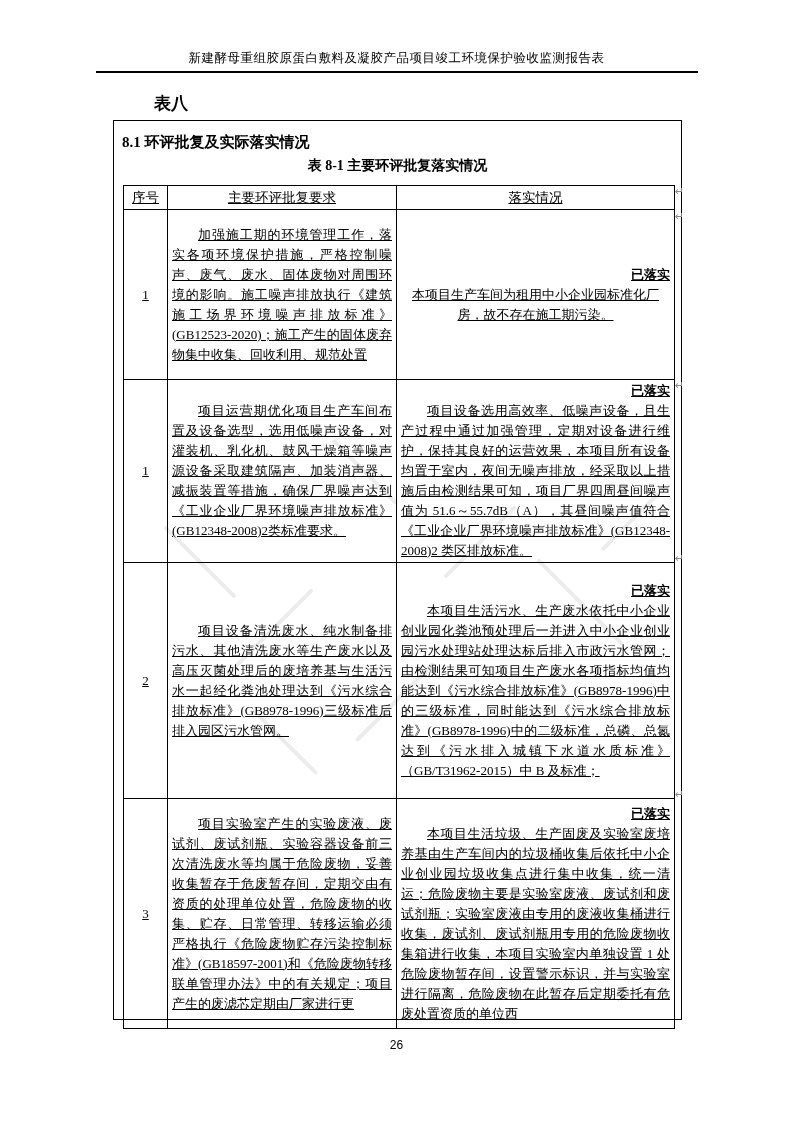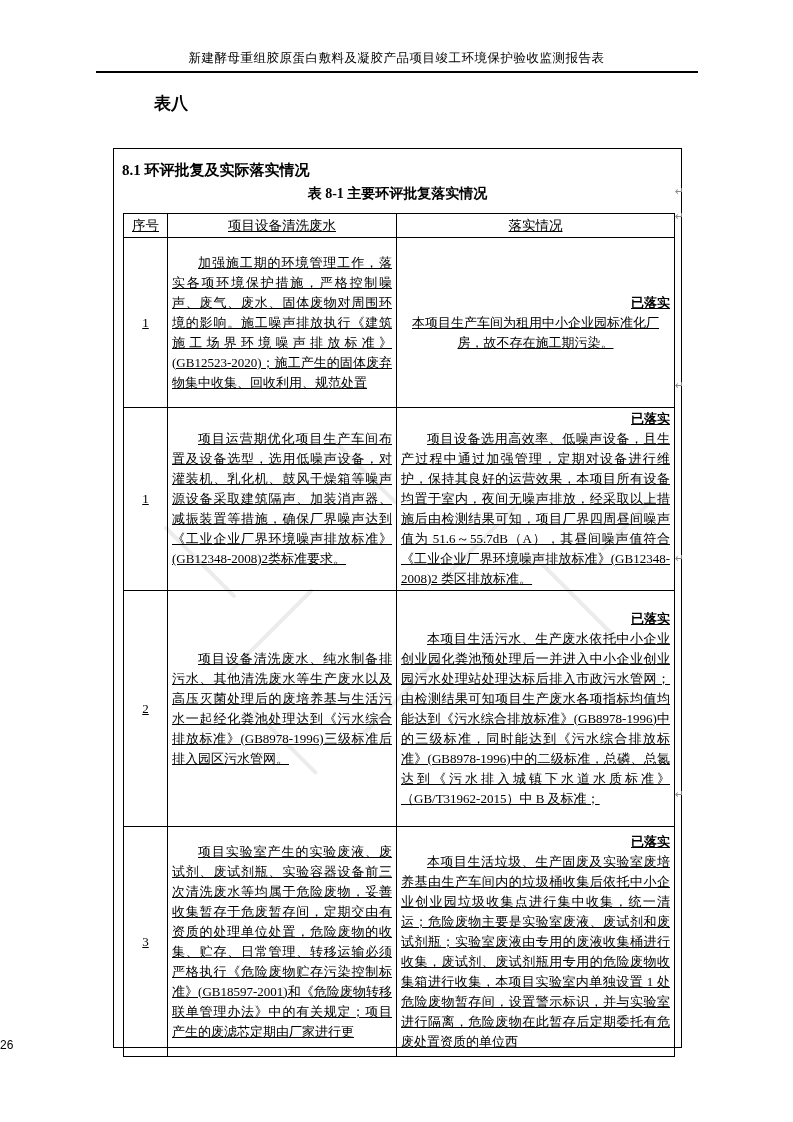--- a/index.html
+++ b/index.html
@@ -11,21 +11,21 @@
   
   .doc-header{position:absolute;top:50px;left:0;width:793px;text-align:center;
     font-size:12.5px;letter-spacing:.5px;}
   .header-rule{position:absolute;top:71px;left:96px;width:602px;border-top:2px solid #000;}
   .section-label{position:absolute;top:92px;left:117px;font-size:17px;font-weight:bold;margin-left:37px;}
   
   .wm{position:absolute;z-index:0;pointer-events:none;}
   .wm span{position:absolute;display:block;background:#ececec;height:4px;border-radius:2px;}
   
   .content-box{position:absolute;top:120px;left:113px;width:569px;height:900px;
-    border:1.5px solid #000;box-sizing:border-box;z-index:1;margin-top:28px;}
+    border:1.5px solid #000;box-sizing:border-box;z-index:1;}
   .section-heading{position:absolute;top:12px;left:8px;font-size:15px;font-weight:bold;}
   .table-caption{position:absolute;top:36px;left:0;width:100%;text-align:center;
     font-size:14px;font-weight:bold;}
   
   .tbl-wrap{position:absolute;top:64px;left:9px;width:551px;text-decoration:underline;}
   table.approval{border-collapse:collapse;table-layout:fixed;width:551px;
     font-size:13px;line-height:20px;}
   table.approval td,table.approval th{border:1.5px solid #000;vertical-align:middle;
     padding:1px 4px;font-weight:normal;overflow:hidden;}
   col.c-no{width:44px;} col.c-req{width:229px;} col.c-status{width:278px;}
@@ -35,21 +35,21 @@
   td.no{text-align:center;font-family:"Liberation Serif","DejaVu Serif",serif;}
   td.req p{margin:0;text-align:justify;text-indent:2em;}
   td.status{vertical-align:middle;}
   td.status .status-title{font-weight:bold;margin:0;text-align:right;}
   td.status p.body{margin:0;text-align:justify;text-indent:2em;}
   td.status p.body.center{text-align:center;text-indent:0;}
   
   .pmark{position:absolute;z-index:2;color:#8a8a8a;font-size:11px;line-height:11px;
     font-family:"DejaVu Sans",sans-serif;}
   
-  .page-number{position:absolute;top:1038px;left:0;width:793px;text-align:left;
+  .page-number{position:absolute;top:1038px;left:0;width:793px;text-align:center;
     font-size:12px;font-family:"Liberation Sans","DejaVu Sans",sans-serif;}
 </style>
 </head>
 <body>
 
 <div class="wm">
   <span style="top:560px;left:150px;width:100px;transform:rotate(45deg);"></span>
   <span style="top:630px;left:210px;width:120px;transform:rotate(-45deg);"></span>
   <span style="top:470px;left:320px;width:90px;transform:rotate(45deg);"></span>
   <span style="top:700px;left:340px;width:110px;transform:rotate(-45deg);"></span>
@@ -71,21 +71,21 @@
   <div class="tbl-wrap">
     <table class="approval">
       <colgroup>
           <col class="c-no">
           <col class="c-req">
           <col class="c-status">
         </colgroup>
       <tbody>
           <tr class="hdr">
         <th>序号</th>
-        <th>项目设备清洗废水</th>
+        <th>主要环评批复要求</th>
         <th>落实情况</th>
       </tr>
       <tr class="r0">
         <td class="no">1</td>
         <td class="req">
           <p>加强施工期的环境管理工作，落实各项环境保护措施，严格控制噪声、废气、废水、固体废物对周围环境的影响。施工噪声排放执行《建筑施工场界环境噪声排放标准》(GB12523-2020)；施工产生的固体废弃物集中收集、回收利用、规范处置</p>
         </td>
         <td class="status">
           <p class="status-title">已落实</p>
           <p class="body center">本项目生产车间为租用中小企业园标准化厂房，故不存在施工期污染。</p>

